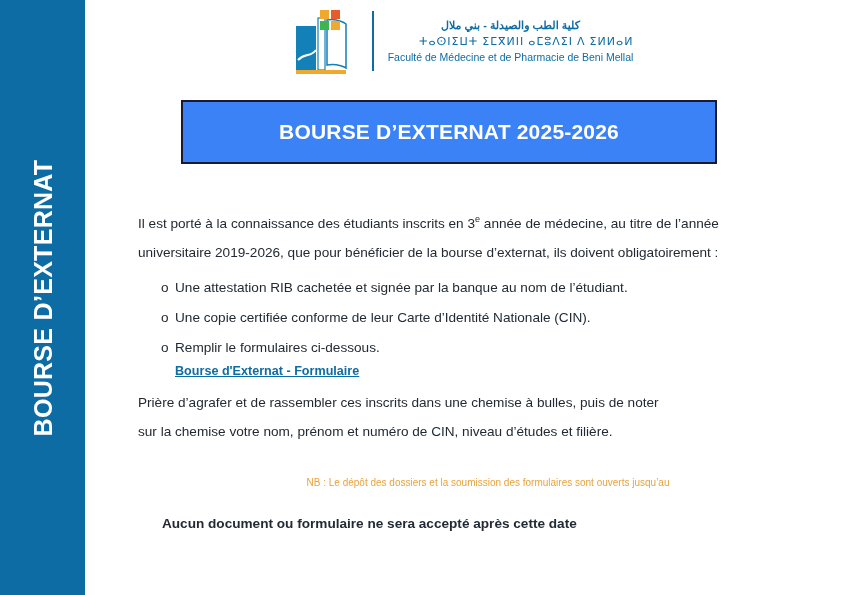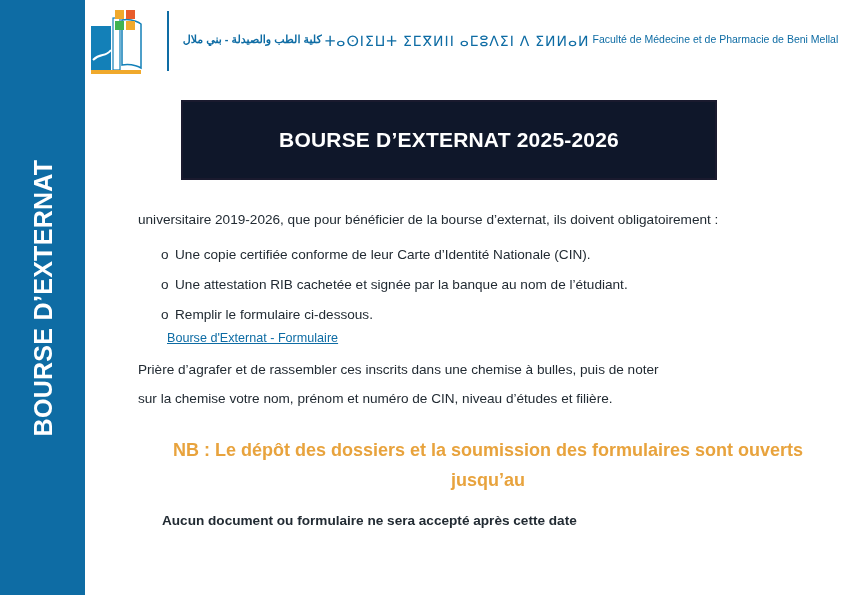--- a/index.html
+++ b/index.html
@@ -68,52 +68,52 @@
     flex: none;
   }
   .logo-divider {
     width: 2px;
     height: 60px;
     background: #0e6ca4;
     flex: none;
   }
   .logo-texts {
     display: flex;
-    flex-direction: row;
+    flex-direction: column;
     justify-content: center;
     gap: 3px;
     padding-left: 4px;
   }
   .logo-ar {
     font-size: 11px;
     color: #0e6ca4;
     font-weight: bold;
     text-align: center;
     direction: rtl;
   }
   .logo-tf {
-    font-size: 14px;
+    font-size: 11px;
     color: #0e6ca4;
     letter-spacing: 1px;
     text-align: right;
   }
   .logo-fr {
     font-size: 10.5px;
     color: #0e6ca4;
     text-align: center;
   }
 
   
   .banner {
     position: absolute;
     left: 96px;
     top: 100px;
     width: 536px;
-    height: 80px;
-    background: #0f172a;
+    height: 64px;
+    background: #3b82f6;
     border: 2px solid #1a1a2e;
     display: flex;
     align-items: center;
     justify-content: center;
     box-sizing: border-box;
   }
   .banner-title {
     color: #ffffff;
     font-size: 21px;
     font-weight: bold;
@@ -148,36 +148,36 @@
     margin: 0;
     line-height: 30px;
     padding-left: 23px;
   }
   .bullet-mark {
     display: inline-block;
     width: 14px;
   }
   .form-link {
     display: inline-block;
-    margin-left: 29px;
-    color: #0e6ca4;
-    font-weight: normal;
+    margin-left: 37px;
+    color: #0e6ca4;
+    font-weight: bold;
     font-size: 12.6px;
     text-decoration: underline;
     cursor: pointer;
   }
   .spacer-6 { height: 6px; }
   .spacer-10 { height: 10px; }
 
   .nb-block {
     margin-top: 22px;
     text-align: center;
     color: #e8a33d;
-    font-weight: bold;
-    font-size: 18px;
+    font-weight: normal;
+    font-size: 10px;
     line-height: 30px;
     padding: 0 10px;
   }
   .final-note {
     margin-top: 18px;
     font-weight: bold;
     font-size: 13.6px;
     color: #222b33;
     margin-left: 24px;
   }
@@ -214,33 +214,36 @@
       </div>
     </div>
   </div>
 
   <div class="banner">
     <div class="banner-title">BOURSE D’EXTERNAT 2025-2026</div>
   </div>
 
   <div class="body-text">
 
+    <p class="para">
+      <span>Il est porté à la connaissance des étudiants inscrits en 3</span><span class="sup">e</span><span> année de médecine, au titre de l’année</span>
+    </p>
     <p class="para">universitaire 2019-2026, que pour bénéficier de la bourse d’externat, ils doivent obligatoirement :</p>
 
 
     <div class="spacer-6"></div>
 
+    <p class="bullet-line">
+      <span class="bullet-mark">o</span><span>Une attestation RIB cachetée et signée par la banque au nom de l’étudiant.</span>
+    </p>
     <p class="bullet-line">
       <span class="bullet-mark">o</span><span>Une copie certifiée conforme de leur Carte d’Identité Nationale (CIN).</span>
     </p>
     <p class="bullet-line">
-      <span class="bullet-mark">o</span><span>Une attestation RIB cachetée et signée par la banque au nom de l’étudiant.</span>
-    </p>
-    <p class="bullet-line">
-      <span class="bullet-mark">o</span><span>Remplir le formulaire ci-dessous.</span>
+      <span class="bullet-mark">o</span><span>Remplir le formulaires ci-dessous.</span>
     </p>
 
     <a class="form-link">Bourse d'Externat - Formulaire</a>
 
     <div class="spacer-10"></div>
 
     <p class="para">Prière d’agrafer et de rassembler ces inscrits dans une chemise à bulles, puis de noter</p>
     <p class="para">sur la chemise votre nom, prénom et numéro de CIN, niveau d’études et filière.</p>
 
     <div class="nb-block">

